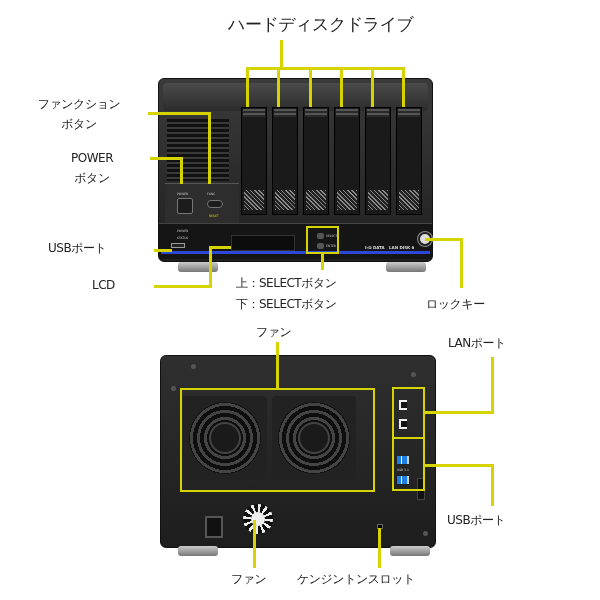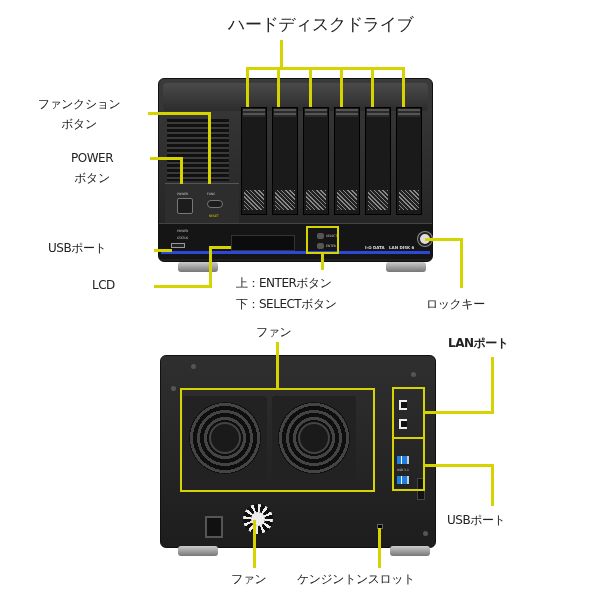--- a/index.html
+++ b/index.html
@@ -57,25 +57,25 @@
 <div class="label center" style="left:24px; top:94px; width:110px;">
   <div>ファンクション</div>
   <div>ボタン</div>
 </div>
 <div class="label center" style="left:50px; top:148px; width:84px;">
   <div>POWER</div>
   <div>ボタン</div>
 </div>
 <div class="label" style="left:48px; top:238px;">USBポート</div>
 <div class="label" style="left:92px; top:275px;">LCD</div>
-<div class="label" style="left:236px; top:273px;">上：ENTERボタン</div>
+<div class="label" style="left:236px; top:273px;">上：SELECTボタン</div>
 <div class="label" style="left:236px; top:294px;">下：SELECTボタン</div>
 <div class="label" style="left:426px; top:294px;">ロックキー</div>
 <div class="label" style="left:256px; top:322px;">ファン</div>
-<div class="label" style="left:448px; top:333px;font-weight:bold;">LANポート</div>
+<div class="label" style="left:448px; top:333px;">LANポート</div>
 <div class="label" style="left:447px; top:510px;">USBポート</div>
 <div class="label" style="left:231px; top:569px;">ファン</div>
 <div class="label" style="left:297px; top:569px;">ケンジントンスロット</div>
 
 <div class="front">
   <div class="front-top"></div>
   <div class="grille"></div>
   <div class="btn-panel">
     <span class="tiny" style="left:12px; top:8px;">POWER</span>
     <div class="power-btn"></div>

